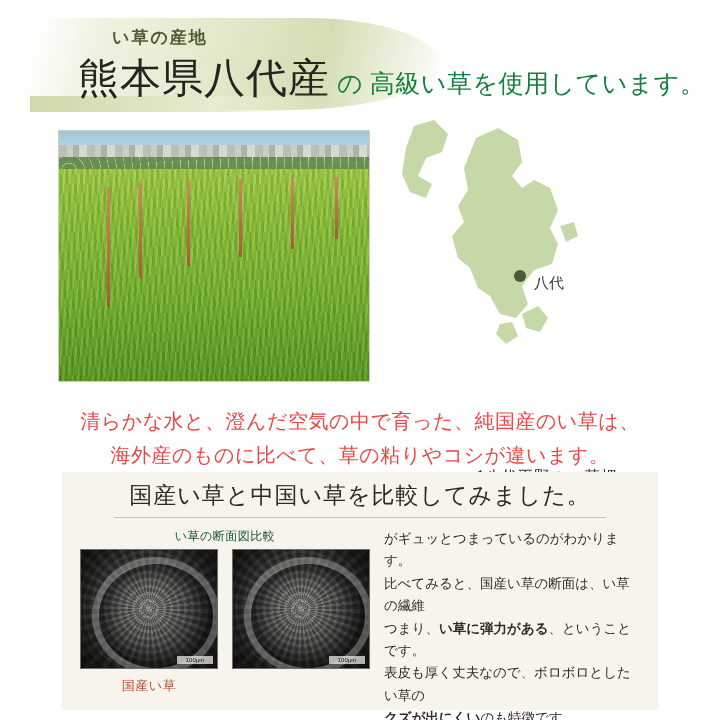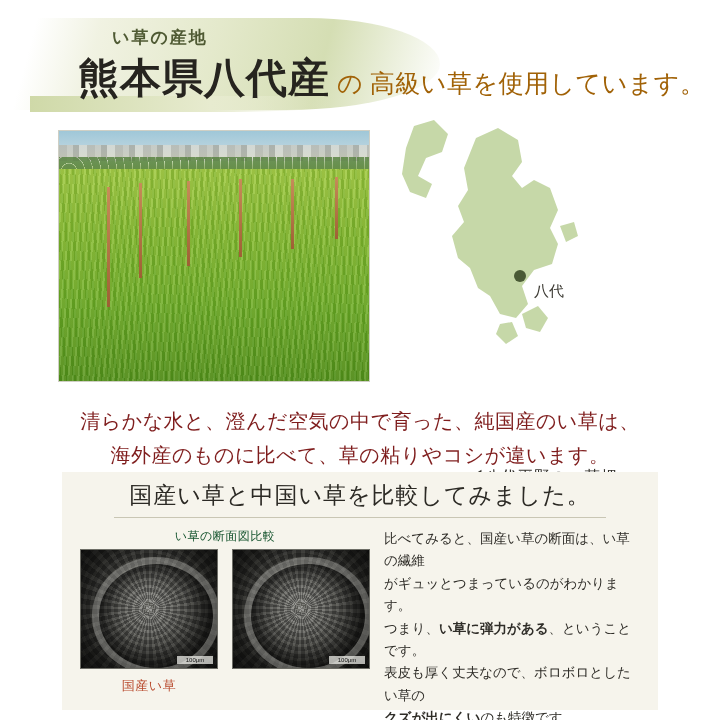--- a/index.html
+++ b/index.html
@@ -52,28 +52,28 @@
     margin: 0 16px 2px 34px;
   }
   .headline {
     display: flex;
     align-items: baseline;
     white-space: nowrap;
   }
   .headline .big {
     font-family: "Liberation Serif", serif;
     font-size: 41px;
-    font-weight: bold;
+    font-weight: normal;
     letter-spacing: 1px;
     color: #26241f;
   }
   .headline .mid {
     font-family: "Liberation Serif", serif;
     font-size: 25px;
-    color: #a16207;
+    color: #15803d;
     margin-left: 7px;
     letter-spacing: 0.5px;
   }
 
   
   .photo-row {
     position: relative;
     height: 268px;
   }
   .field-photo {
@@ -125,41 +125,41 @@
     position: absolute;
     left: 372px;
     top: 0px;
     width: 250px;
     height: 250px;
   }
   .map svg { display:block; }
   .map-dot-label {
     position: absolute;
     left: 162px;
-    top: 164px;
+    top: 156px;
     font-size: 15px;
     color: #3c3a33;
   }
   .caption-photo {
     position: absolute;
     left: 468px;
     top: 349px;
     font-size: 16px;
     color: #34322c;
     letter-spacing: .5px;
   }
 
   
   .lead {
     margin-top: 18px;
     text-align: center;
     font-family: "Liberation Serif", serif;
     font-size: 20px;
     line-height: 1.72;
-    color: #7f1d1d;
+    color: #ef4444;
     letter-spacing: .5px;
   }
 
   
   .panel {
     position: absolute;
     left: 62px;
     top: 472px;
     width: 596px;
     height: 238px;
@@ -325,22 +325,22 @@
           <div class="scalebar">100μm</div>
         </div>
       </div>
 
       <div class="micro-caps">
         <div class="micro-cap">国産い草</div>
       </div>
     </div>
 
     <div class="desc-col">
+      <div>がギュッとつまっているのがわかります。</div>
       <div>比べてみると、国産い草の断面は、い草の繊維</div>
-      <div>がギュッとつまっているのがわかります。</div>
       <div>
         <span>つまり、</span><b>い草に弾力がある</b><span>、ということです。</span>
       </div>
       <div>表皮も厚く丈夫なので、ボロボロとしたい草の</div>
       <div>
         <b>クズが出にくい</b><span>のも特徴です。</span>
       </div>
     </div>
 
   </div>

